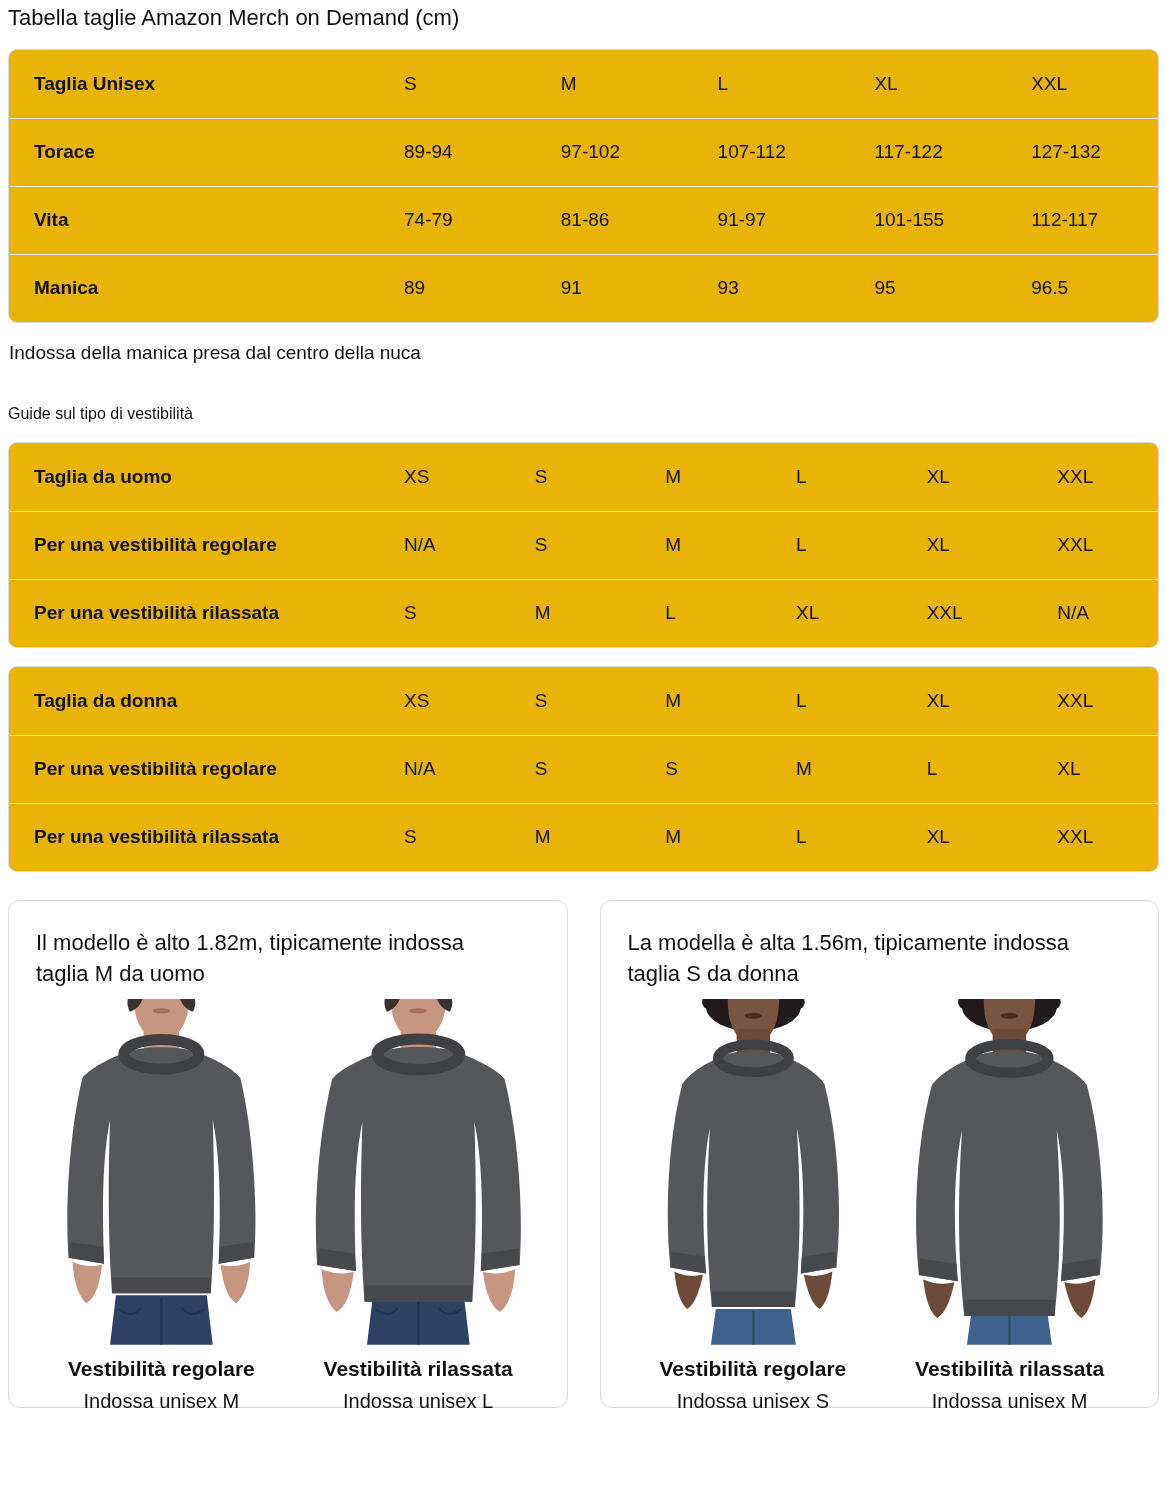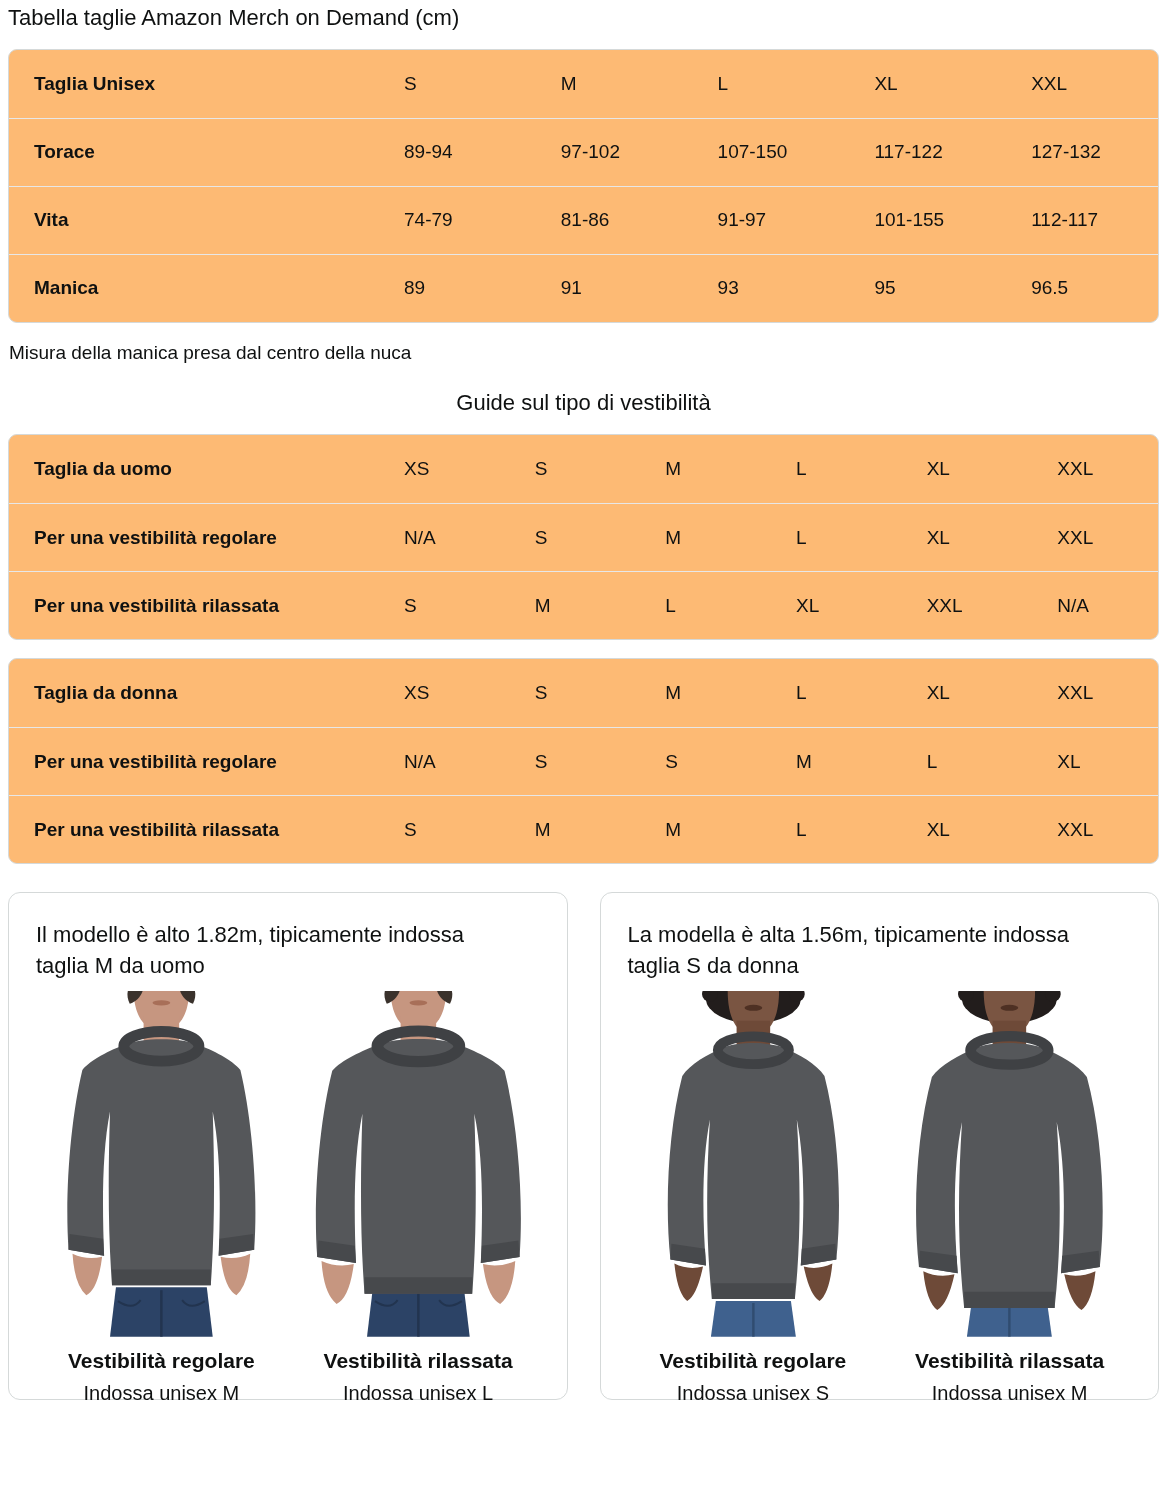--- a/index.html
+++ b/index.html
@@ -26,27 +26,27 @@
   *{box-sizing:border-box;}
   html,body{margin:0;padding:0;}
   body{
     width:1167px;height:1500px;overflow:hidden;
     background:#ffffff;color:var(--text);
     font-family:"Liberation Sans","DejaVu Sans",sans-serif;
     -webkit-font-smoothing:antialiased;
   }
   .page{padding:2px 8px 12px 8px;}
   .page-title{font-size:22px;font-weight:400;margin:2px 0 17px 0;line-height:1.25;}
-  .section-title{font-size:22px;font-weight:400;margin:25px 0 18px 0;line-height:1.25;text-align:center;}
+  .section-title{font-size:16px;font-weight:400;margin:40px 0 18px 0;line-height:1.25;}
   .note{font-size:19px;margin:19px 0 0 1px;}
 
   .sizes-table{
     border:1px solid var(--table_border);
     border-radius:9px;
-    background:#fdba74;
+    background:#eab308;
     overflow:hidden;
   }
   .sizes-table + .sizes-table{margin-top:18px;}
   .trow{display:grid;align-items:center;height:68px;}
   .trow + .trow{border-top:1px solid var(--row_divider);}
   .cols5{grid-template-columns:365px repeat(5,1fr);}
   .cols6{grid-template-columns:365px repeat(6,1fr);}
   .cell{font-size:19px;padding-left:30px;white-space:nowrap;}
   .cell.label{padding-left:25px;font-weight:700;}
 
@@ -80,21 +80,21 @@
       <div class="cell">S</div>
       <div class="cell">M</div>
       <div class="cell">L</div>
       <div class="cell">XL</div>
       <div class="cell">XXL</div>
     </div>
     <div class="trow cols5">
       <div class="cell label">Torace</div>
       <div class="cell">89-94</div>
       <div class="cell">97-102</div>
-      <div class="cell">107-150</div>
+      <div class="cell">107-112</div>
       <div class="cell">117-122</div>
       <div class="cell">127-132</div>
     </div>
     <div class="trow cols5">
       <div class="cell label">Vita</div>
       <div class="cell">74-79</div>
       <div class="cell">81-86</div>
       <div class="cell">91-97</div>
       <div class="cell">101-155</div>
       <div class="cell">112-117</div>
@@ -102,21 +102,21 @@
     <div class="trow cols5">
       <div class="cell label">Manica</div>
       <div class="cell">89</div>
       <div class="cell">91</div>
       <div class="cell">93</div>
       <div class="cell">95</div>
       <div class="cell">96.5</div>
     </div>
   </div>
 
-  <div class="note">Misura della manica presa dal centro della nuca</div>
+  <div class="note">Indossa della manica presa dal centro della nuca</div>
 
   <div class="section-title">Guide sul tipo di vestibilità</div>
 
   <div class="sizes-table">
     <div class="trow cols6">
       <div class="cell label">Taglia da uomo</div>
       <div class="cell">XS</div>
       <div class="cell">S</div>
       <div class="cell">M</div>
       <div class="cell">L</div>

